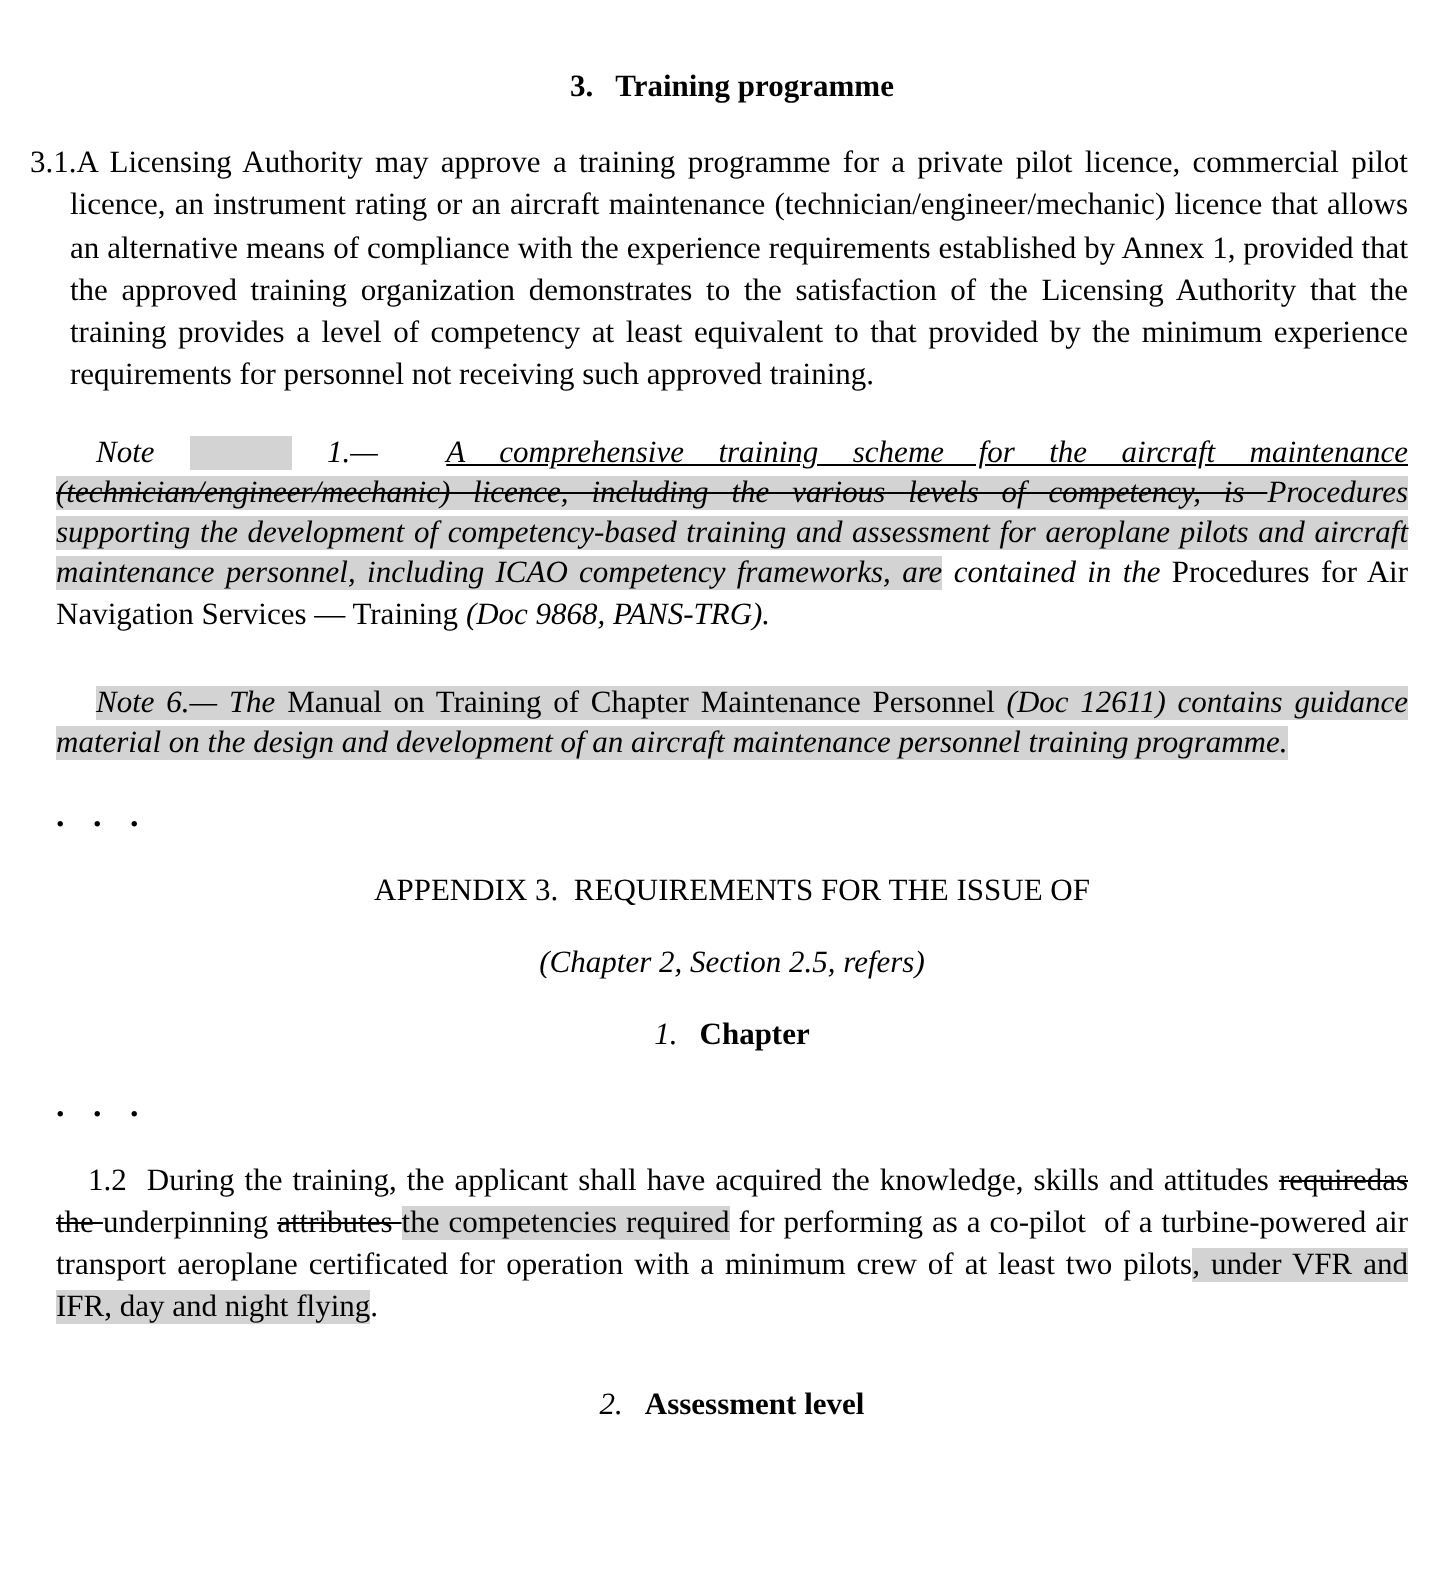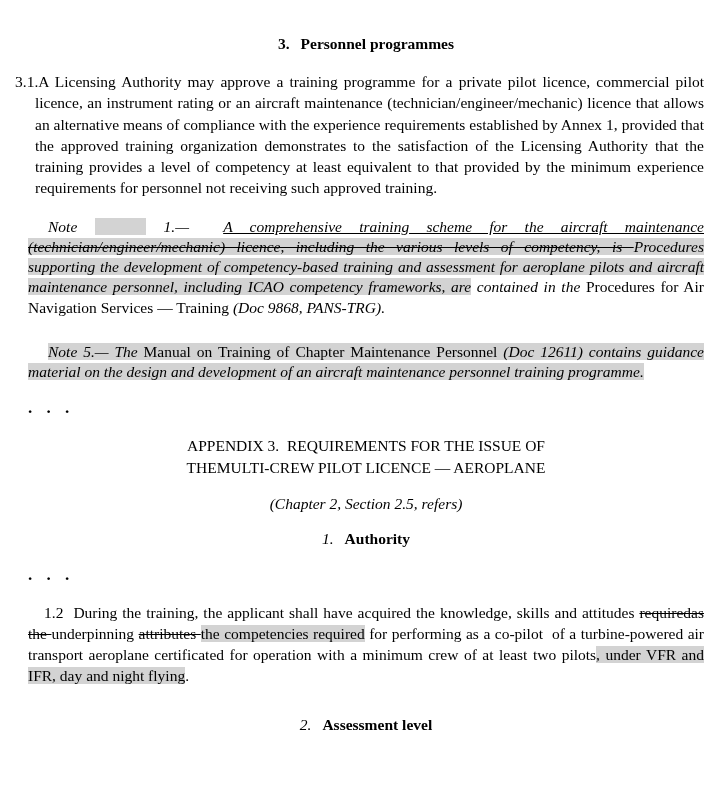--- a/index.html
+++ b/index.html
@@ -30,46 +30,45 @@
   .ellipsis-2{margin-top:2px;}
   .p12{margin-top:6px;text-indent:16px;line-height:21px;}
   .assess{margin-top:29px;text-align:center;}
 </style>
 </head>
 <body>
 
 <div class="page">
 
   <p class="center b h-top">
-    <span class="num-gap">3.</span><span>Personnel programmes</span>
+    <span class="num-gap">3.</span><span>Training programme</span>
   </p>
 
   <p class="para31 just">
     <span>3.1.</span><span>A Licensing Authority may approve a training programme for a private pilot licence, commercial pilot licence, an instrument rating or an aircraft maintenance (technician/engineer/mechanic) licence that allows an alternative means of compliance with the experience requirements established by Annex 1, provided that the approved training organization demonstrates to the satisfaction of the Licensing Authority that the training provides a level of competency at least equivalent to that provided by the minimum experience requirements for personnel not receiving such approved training.</span>
   </p>
 
   <p class="note just i">
     <span>Note </span><span class="hl">&nbsp;&nbsp;&nbsp;</span><span> 1.—&nbsp; </span><span class="ul">A comprehensive training scheme for the aircraft maintenance</span><span> </span><span class="st hl">(technician/engineer/mechanic) licence, including the various levels of competency, is </span><span class="hl">Procedures supporting the development of competency-based training and assessment for aeroplane pilots and aircraft</span><span> </span><span class="hl">maintenance personnel, including ICAO competency frameworks, are</span><span> contained in the </span><span style="font-style:normal">Procedures for Air Navigation Services — Training </span><span>(Doc 9868, PANS-TRG).</span>
   </p>
 
   <p class="note note-2 just i">
-    <span class="hl">Note 5.— The </span><span class="hl" style="font-style:normal">Manual on Training of Chapter Maintenance Personnel </span><span class="hl">(Doc 12611) contains guidance</span><span> </span><span class="hl">material on the design and development of an aircraft maintenance personnel training programme.</span>
+    <span class="hl">Note 6.— The </span><span class="hl" style="font-style:normal">Manual on Training of Chapter Maintenance Personnel </span><span class="hl">(Doc 12611) contains guidance</span><span> </span><span class="hl">material on the design and development of an aircraft maintenance personnel training programme.</span>
   </p>
 
   <p class="ellipsis">. . .</p>
 
   <p class="center apx">
     <span>APPENDIX 3.&nbsp; REQUIREMENTS FOR THE ISSUE OF</span><br>
-    <span>THEMULTI-CREW PILOT LICENCE — AEROPLANE</span>
   </p>
 
   <p class="center i chapref">(Chapter 2, Section 2.5, refers)</p>
 
   <p class="center secheading">
-    <span class="i num-gap">1.</span><span class="b">Authority</span>
+    <span class="i num-gap">1.</span><span class="b">Chapter</span>
   </p>
 
   <p class="ellipsis ellipsis-2">. . .</p>
 
   <p class="p12 just">
     <span>1.2&nbsp; </span><span>During the training, the applicant shall have acquired the knowledge, skills and attitudes </span><span class="st">requiredas the </span><span>underpinning </span><span class="st">attributes </span><span class="hl">the competencies required</span><span> for performing as a co-pilot &nbsp;of a turbine-powered air transport aeroplane certificated for operation with a minimum crew of at least two pilots</span><span class="hl">, under VFR and</span><span> </span><span class="hl">IFR, day and night flying</span><span>.</span>
   </p>
 
   <p class="center secheading assess">
     <span class="i num-gap">2.</span><span class="b">Assessment level</span>

